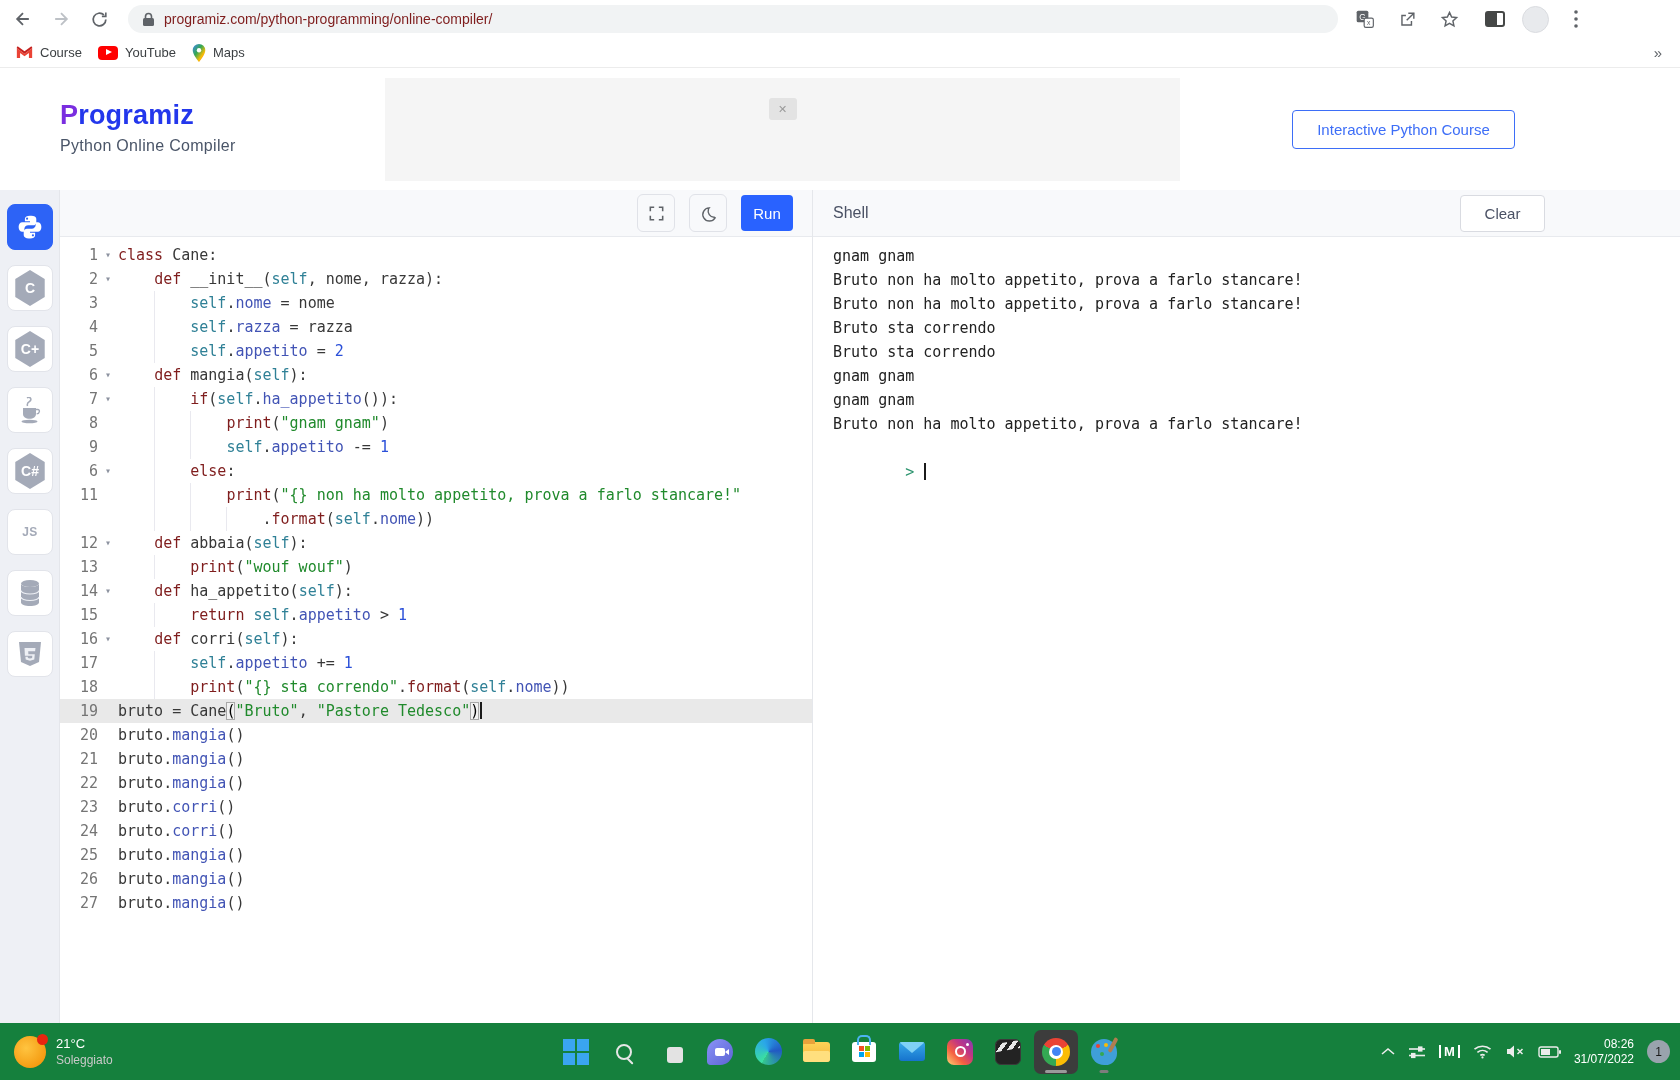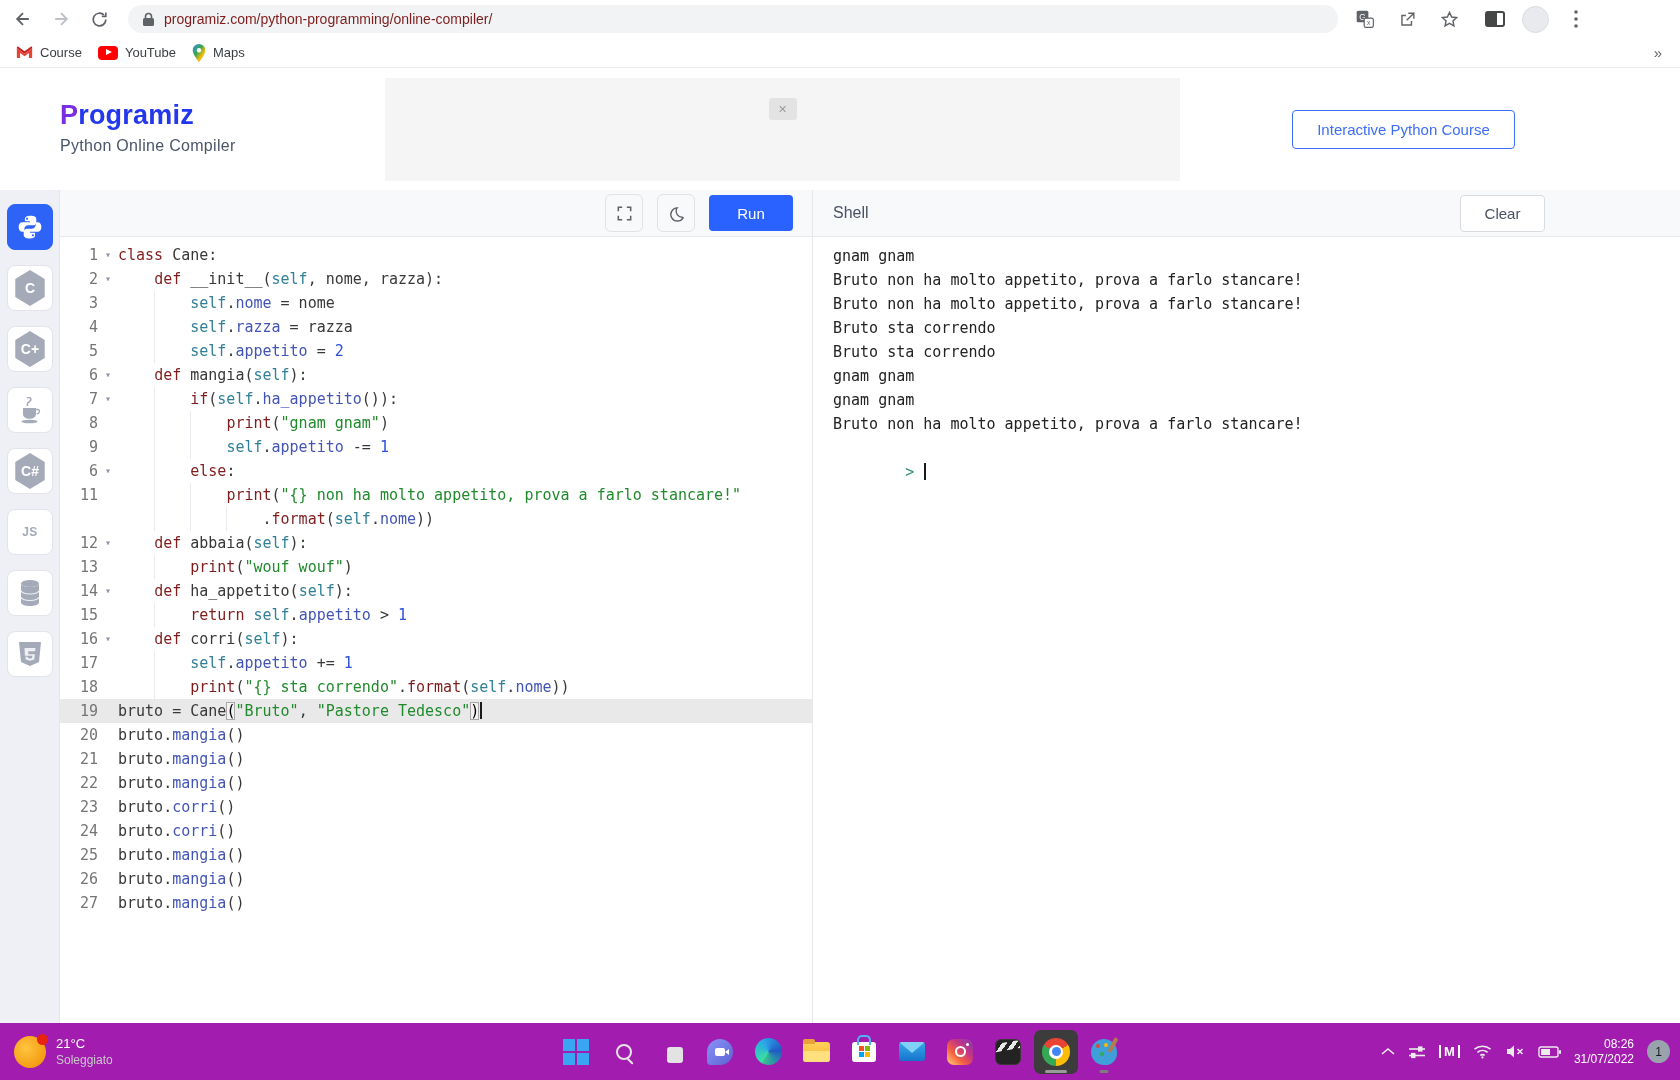--- a/index.html
+++ b/index.html
@@ -55,21 +55,21 @@
     background:#a4aab8; display:flex; align-items:center; justify-content:center;
     color:#fff; font-size:14px; font-weight:bold; }
   .js-txt { color:#a4aab8; font-weight:bold; font-size:12px; letter-spacing:.5px; }
 
   .editor-panel { width:753px; background:#fff; border-right:1px solid #e5e7eb; position:relative; flex-shrink:0; }
   .panel-head { height:47px; background:#f8f9fb; border-bottom:1px solid #e8eaee; display:flex; align-items:center; }
   .file-tab { width:210px; height:47px; border-right:1px solid #e8eaee; display:flex; align-items:center;
     padding-left:27px; font-size:16px; color:#4a5164; }
   .head-btn { width:38px; height:38px; border:1px solid #e0e2e8; border-radius:6px; background:#f8f9fb;
     display:flex; align-items:center; justify-content:center; margin-left:14px; }
-  .run-btn { width:84px; height:36px; background:#2962ff; border:none; border-radius:4px; color:#fff;
+  .run-btn { width:52px; height:36px; background:#2962ff; border:none; border-radius:4px; color:#fff;
     font-size:15px; margin-left:14px; margin-right:19px; display:flex; align-items:center; justify-content:center; }
   .spacer { margin-left:auto; }
 
   .editor-body { position:absolute; top:47px; left:0; right:0; bottom:0; padding-top:6px; overflow:hidden; }
   .code-line { display:flex; height:24px; font:15px/24px "DejaVu Sans Mono", monospace; white-space:pre; }
   .code-line.active { background:#e9e9e9; }
   .gut { width:38px; text-align:right; color:#757575; flex-shrink:0; }
   .fold { width:20px; text-align:center; color:#8d93a0; font-size:10px; flex-shrink:0; }
   .ct { white-space:pre; }
   .ind { display:inline-block; }
@@ -82,21 +82,21 @@
   .shell-panel { flex:1; background:#fff; position:relative; }
   .clear-btn { width:85px; height:37px; background:#fff; border:1px solid #d9dbe1; border-radius:4px;
     color:#4a5164; font-size:15px; margin-left:auto; margin-right:135px;
     display:flex; align-items:center; justify-content:center; }
   .shell-title { padding-left:20px; font-size:16px; color:#4a5164; }
   .shell-body { position:absolute; top:47px; left:0; right:0; bottom:0; padding:7px 0 0 20px; overflow:hidden; }
   .shell-line { height:24px; font:15px/24px "DejaVu Sans Mono", monospace; color:#222; white-space:pre; }
   .prompt { color:#2f9570; }
 
   
-  .taskbar { position:absolute; bottom:0; left:0; width:1680px; height:57px; background:#a21caf;
+  .taskbar { position:absolute; bottom:0; left:0; width:1680px; height:57px; background:#15803d;
     display:flex; align-items:center; }
   .weather { position:absolute; left:14px; top:0; bottom:0; display:flex; align-items:center; gap:10px; }
   .sun { width:32px; height:32px; border-radius:50%; background:radial-gradient(circle at 38% 38%, #ffc440, #f08c00); position:relative; }
   .sundot { position:absolute; right:-2px; top:-2px; width:11px; height:11px; border-radius:50%; background:#e8240f; }
   .wtxt { color:#fff; font-size:13px; line-height:16px; }
   .wsub { color:#c9c9c9; font-size:12px; }
   .tb-center { display:flex; align-items:center; gap:4px; margin:0 auto; }
   .tb-app { width:44px; height:44px; display:flex; align-items:center; justify-content:center; border-radius:7px; position:relative; }
   .tb-app.active { background:#3c3c3c; }
   .run-bar { position:absolute; bottom:1px; left:50%; transform:translateX(-50%); height:3px; border-radius:2px; background:#9a9a9a; }

